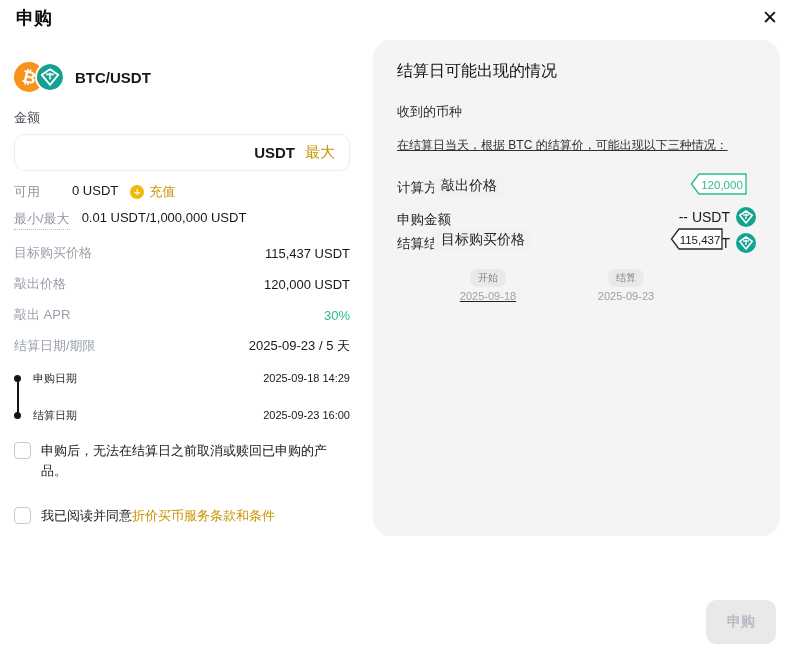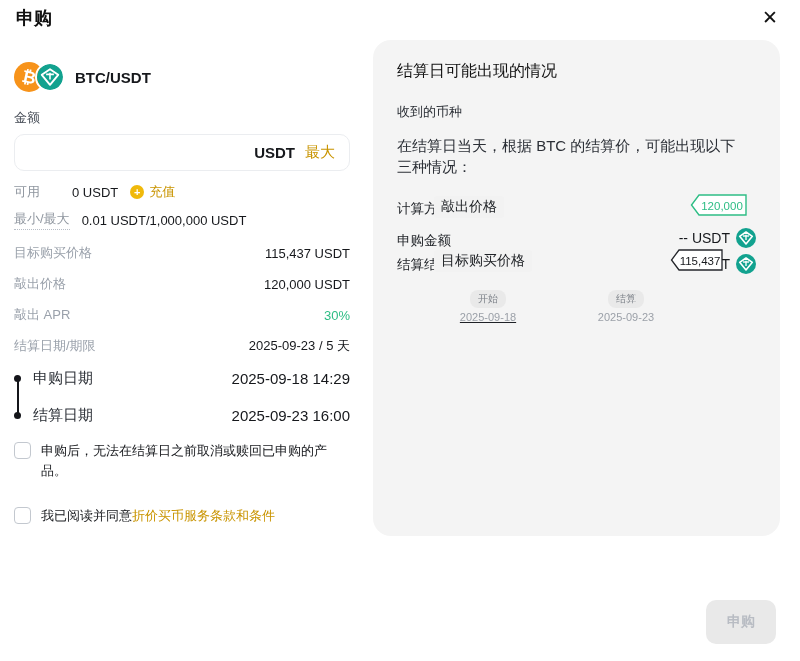--- a/index.html
+++ b/index.html
@@ -17,54 +17,54 @@
   .coin-icons .usdt-big { margin-left:-9px; border:2px solid #fff; border-radius:50%; }
   .pair-name { margin-left:10px; font-size:15px; font-weight:700; color:#16181c; }
 
   .field-label { margin-top:17px; font-size:13px; color:#474d57; }
   .amount-box { margin-top:7px; height:37px; border:1px solid #ebedf0; border-radius:10px;
                 display:flex; align-items:center; padding:0 14px; }
   .amount-box input { flex:1; border:none; outline:none; font-size:15px; min-width:0; background:transparent; }
   .amount-unit { font-size:15px; font-weight:700; color:#16181c; margin-right:10px; }
   .amount-max { font-size:15px; color:#c99400; cursor:pointer; }
 
-  .kv-line { display:flex; align-items:center; margin-top:12px; font-size:13px; }
+  .kv-line { display:flex; align-items:flex-start; margin-top:12px; font-size:13px; }
   .kv-line .k { width:58px; color:#8e959e; flex:none; }
   .kv-line .k.dotted { border-bottom:1px dotted #b7bdc6; width:auto; margin-right:12px; padding-bottom:1px; }
   .kv-line .v { color:#16181c; }
   .topup { display:flex; align-items:center; margin-left:12px; color:#c99400; cursor:pointer; }
   .plus-ic { width:14px; height:14px; border-radius:50%; background:#f0b90b; color:#fff; font-size:11px;
              font-weight:700; display:flex; align-items:center; justify-content:center; margin-right:5px; }
 
   .ov-heading { margin-top:21px; font-size:15px; font-weight:700; color:#111; }
   .ov-rows { margin-top:12px; }
   .ov-row { display:flex; justify-content:space-between; align-items:center; height:22px; margin-bottom:9px; font-size:13px; }
   .ov-row .k { color:#9aa1ab; }
   .ov-row .v { color:#16181c; }
   .ov-row .v.green { color:#2ebd85; }
 
   .tl { position:relative; margin-top:10px; }
   .tl-line { position:absolute; left:3px; top:12px; height:34px; width:1.5px; background:#14151a; }
-  .tl-row { display:flex; align-items:center; height:22px; margin-bottom:15px; font-size:15px; position:relative; }
+  .tl-row { display:flex; align-items:center; height:22px; margin-bottom:15px; font-size:11px; position:relative; }
   .tl-dot { width:7px; height:7px; border-radius:50%; background:#14151a; margin-right:12px; flex:none; }
   .tl-row .k { color:#2b2f36; }
   .tl-row .v { margin-left:auto; font-weight:400; color:#16181c; }
 
   .agree { display:flex; margin-top:15px; font-size:13px; line-height:20px; color:#16181c; }
   .agree + .agree { margin-top:25px; }
   .cbx { width:17px; height:17px; border:1px solid #c3c8cf; border-radius:4px; background:#fff;
          margin-right:10px; flex:none; cursor:pointer; margin-top:1px; }
   .link { color:#c99400; cursor:pointer; }
 
   
   .panel { position:absolute; left:373px; top:40px; width:407px; height:496px; background:#f4f4f4;
            border-radius:18px; padding:21px 24px; }
   .panel-h { font-size:16px; font-weight:400; color:#111; }
   .coin-label { margin-top:21px; font-size:13px; color:#2b2f36; }
-  .panel-desc { margin-top:14px; font-size:15px; line-height:21px; color:#2b2f36; width:352px; }
+  .panel-desc { margin-top:14px; font-size:12px; line-height:21px; color:#2b2f36; width:352px;text-decoration:underline; }
 
   .case-card { margin-top:13px; background:#f8f8f8; border:1px solid #ededed; border-radius:12px;
                padding:13px 11px 13px; }
   .chip { display:table; background:#fff; border:1px solid #e9e9e9; border-radius:9px; padding:8px 15px;
           font-size:13px; color:#1e2126; margin-bottom:11px; cursor:pointer; }
   .chip.selected { border:1.5px solid #24262b; }
   .case-hl { background:#fff; border-radius:8px; padding:8px 12px; display:flex; align-items:center; }
   .s-badge { width:16px; height:16px; background:#f0b90b; border-radius:3px; color:#fff; font-size:11px;
              font-weight:700; display:flex; align-items:center; justify-content:center; margin-right:8px; flex:none; }
   .case-hl .t { font-size:11.5px; font-weight:700; color:#c99400; }

